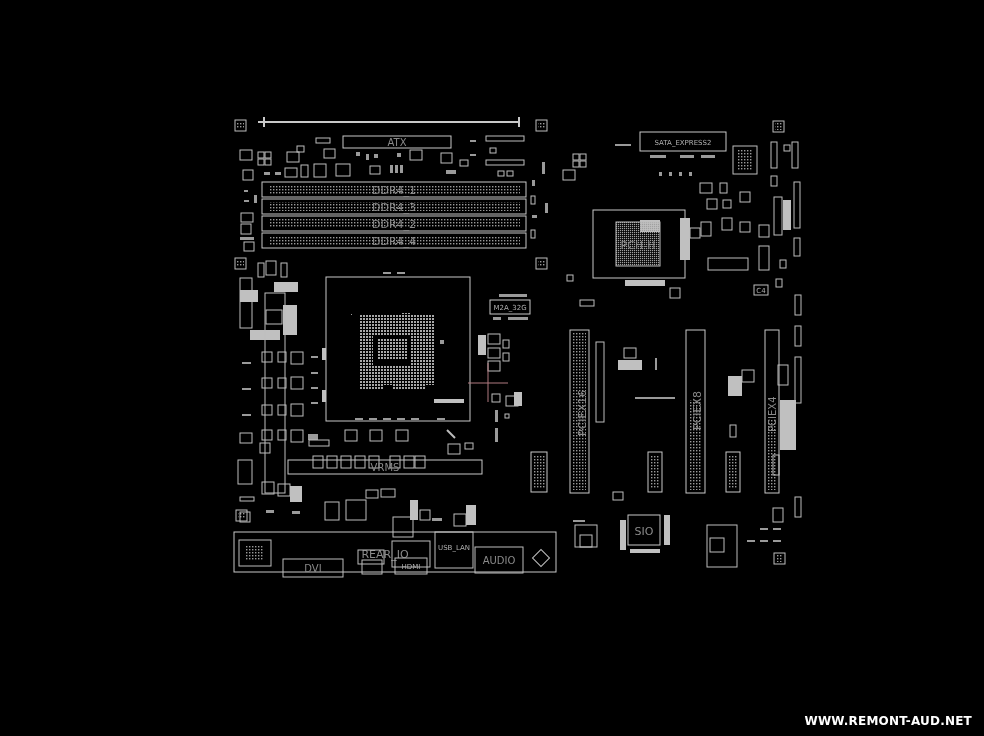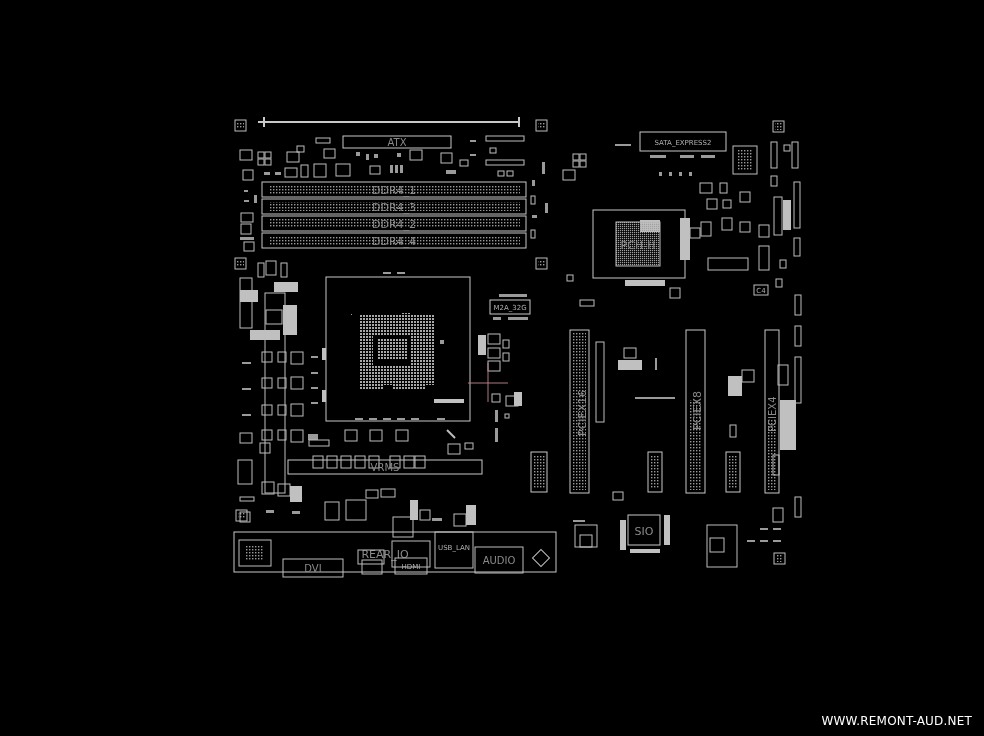--- a/index.html
+++ b/index.html
@@ -7,21 +7,21 @@
   #board { position:absolute; left:0; top:0; width:984px; height:736px; }
   .outline { fill:none; stroke:#c8c8c8; stroke-width:1; }
   .part { fill:none; stroke:#bdbdbd; stroke-width:1; }
   .pad { fill:#9a9a9a; }
   .padg { fill:#c0c0c0; }
   .label { fill:#8a8a8a; font-family:"DejaVu Sans", sans-serif; }
   .label-sm { fill:#b0b0b0; font-family:"DejaVu Sans", sans-serif; font-size:7px; }
   .hatch { fill:url(#dots); }
   .bga { fill:url(#bga); }
   .mark { stroke:#b07a80; stroke-width:1; }
-  #watermark { position:absolute; right:12px; bottom:8px; color:#fff; font-family:"DejaVu Sans", sans-serif; font-weight:normal; font-size:12px; letter-spacing:0.2px; }
+  #watermark { position:absolute; right:12px; bottom:8px; color:#fff; font-family:"DejaVu Sans", sans-serif; font-weight:bold; font-size:12px; letter-spacing:0.2px; }
 </style>
 </head>
 <body>
 
 <svg id="board" viewBox="0 0 984 736" xmlns="http://www.w3.org/2000/svg">
   <defs>
     <pattern id="dots" width="3" height="3" patternUnits="userSpaceOnUse">
       <rect width="1.4" height="1.4" fill="#9a9a9a"></rect>
     </pattern>
     <pattern id="bga" width="3" height="3" patternUnits="userSpaceOnUse">

